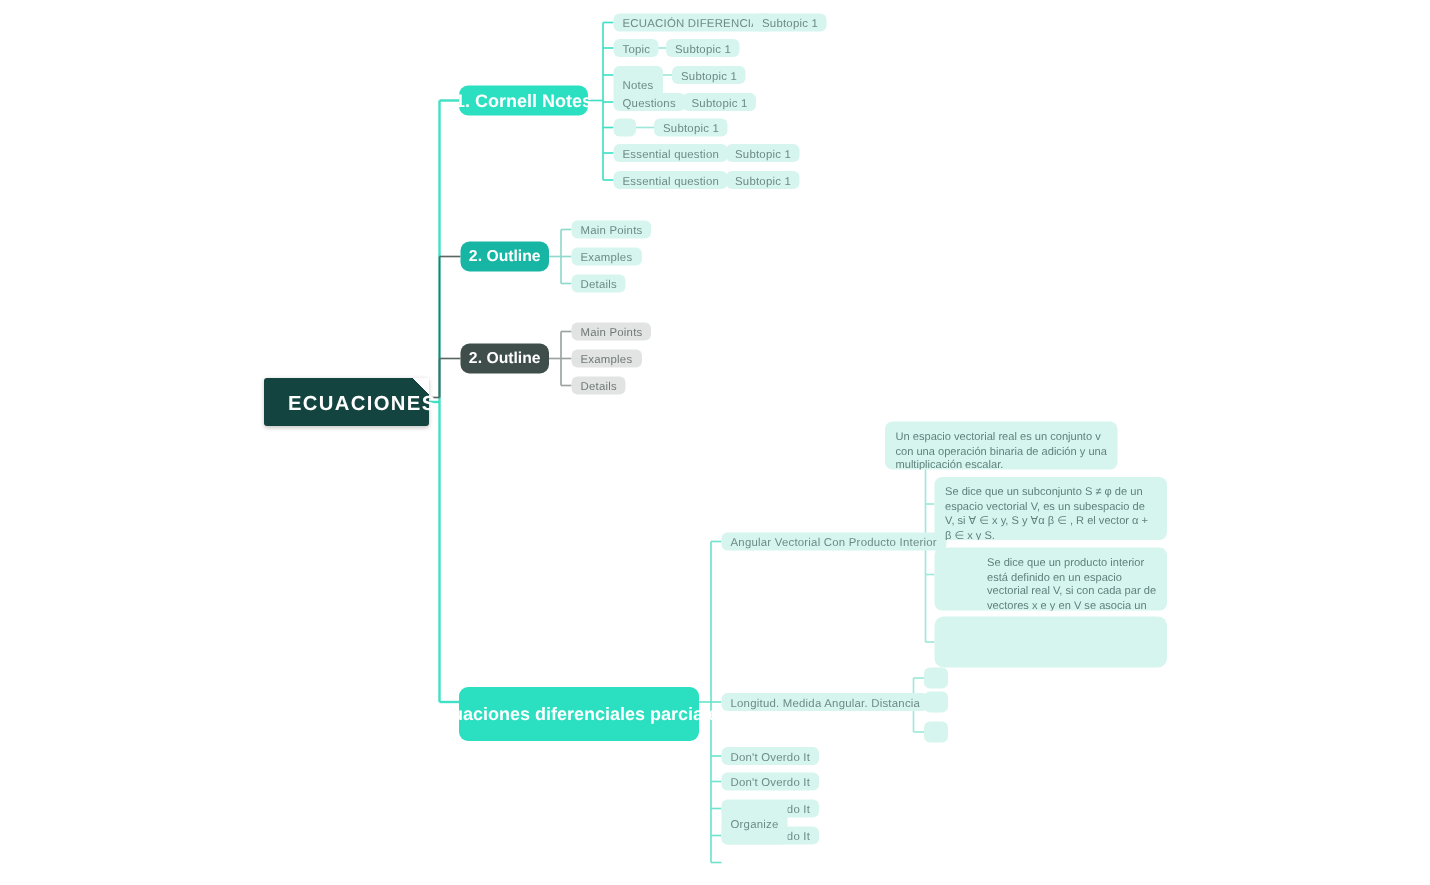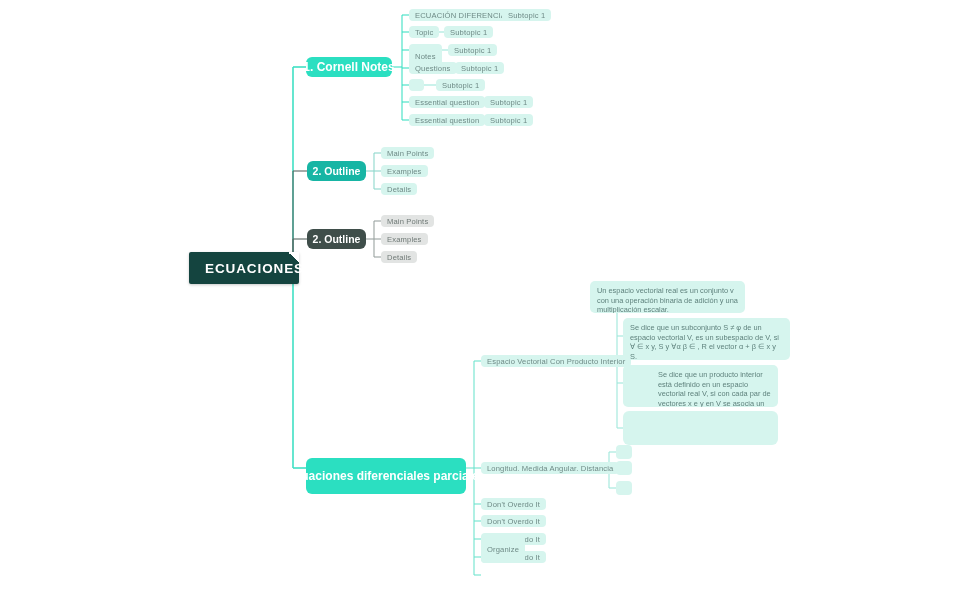--- a/index.html
+++ b/index.html
@@ -39,21 +39,20 @@
   
   .root {
     background: #14443F;
     color: #ffffff;
     font-size: 13.5px;
     font-weight: bold;
     letter-spacing: 0.9px;
     padding: 0 16px;
     border-radius: 2px;
     box-shadow: 0 1px 3px rgba(0,0,0,0.22);
-    margin-left: 13px;
   }
   .root .fold {
     position: absolute;
     top: 0;
     right: 0;
     width: 11px;
     height: 11px;
     background: linear-gradient(225deg, #ffffff 0 50%, transparent 50% 100%);
   }
 
@@ -282,27 +281,27 @@
   </div>
   <div class="node chip-grey" style="left:381px; top:251px; height:12px;">
     <span>Details</span>
   </div>
 
   <div class="node lvl1-teal" style="left:306px; top:458px; width:160px; height:36px;">
     <span>Ecuaciones diferenciales parciales</span>
   </div>
 
   <div class="node chip" style="left:481px; top:355px; height:12px;">
-    <span>Espacio Vectorial Con Producto Interior</span>
+    <span>Angular Vectorial Con Producto Interior</span>
   </div>
 
   <div class="card" style="left:590px; top:281px; width:155px; height:32px;">
     <span>Un espacio vectorial real es un conjunto v con una operación binaria de adición y una multiplicación escalar.</span>
   </div>
-  <div class="card" style="left:623px; top:318px; width:167px; height:42px;">
+  <div class="card" style="left:623px; top:318px; width:155px; height:42px;">
     <span>Se dice que un subconjunto S ≠ φ de un espacio vectorial V, es un subespacio de V, si ∀ ∈ x y, S y ∀α β ∈ , R el vector α + β ∈ x y S.</span>
   </div>
   <div class="card" style="left:623px; top:365px; width:155px; height:42px;padding-left:35px;">
     <span>Se dice que un producto interior está definido en un espacio vectorial real V, si con cada par de vectores x e y en V se asocia un número real x y.</span>
   </div>
   <div class="card-empty" style="left:623px; top:411px; width:155px; height:34px;"></div>
 
   <div class="node chip" style="left:481px; top:462px; height:12px;">
     <span>Longitud. Medida Angular. Distancia</span>
   </div>

